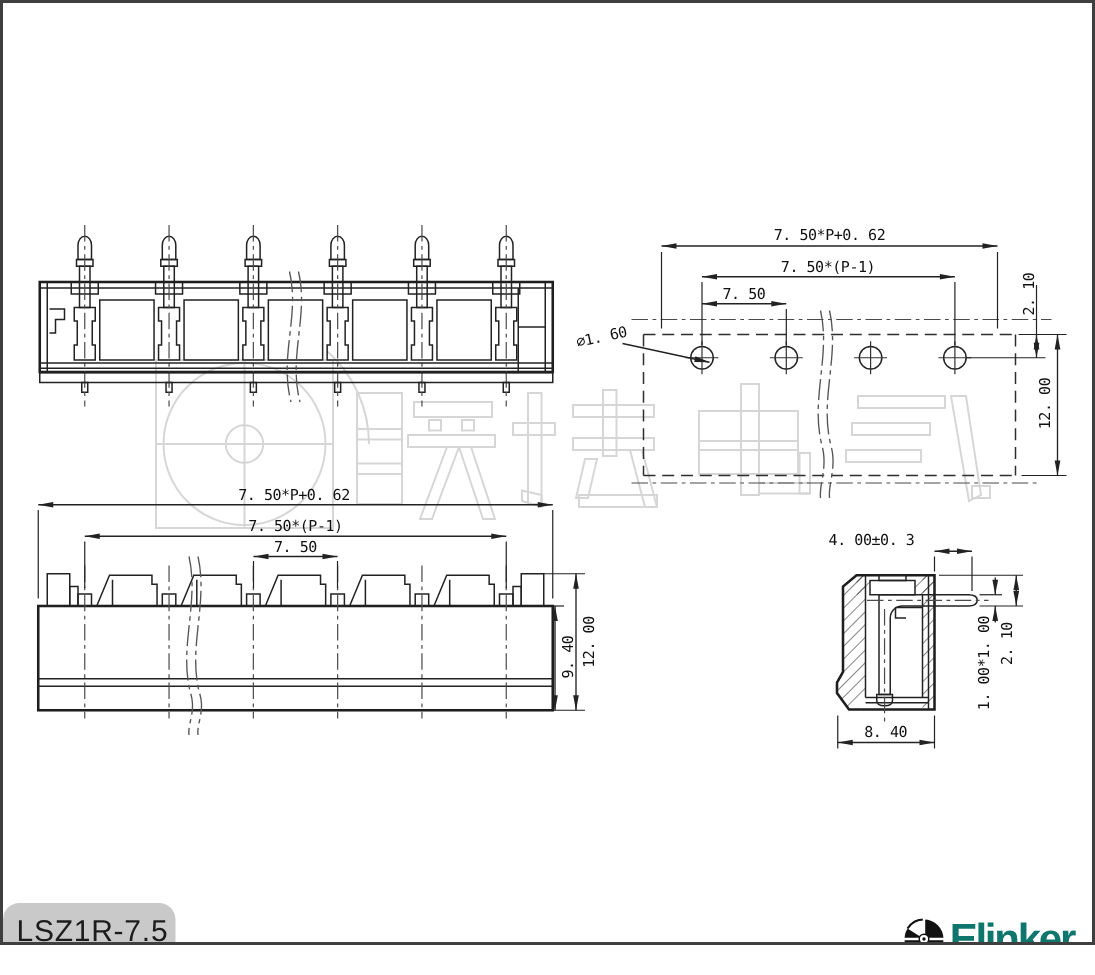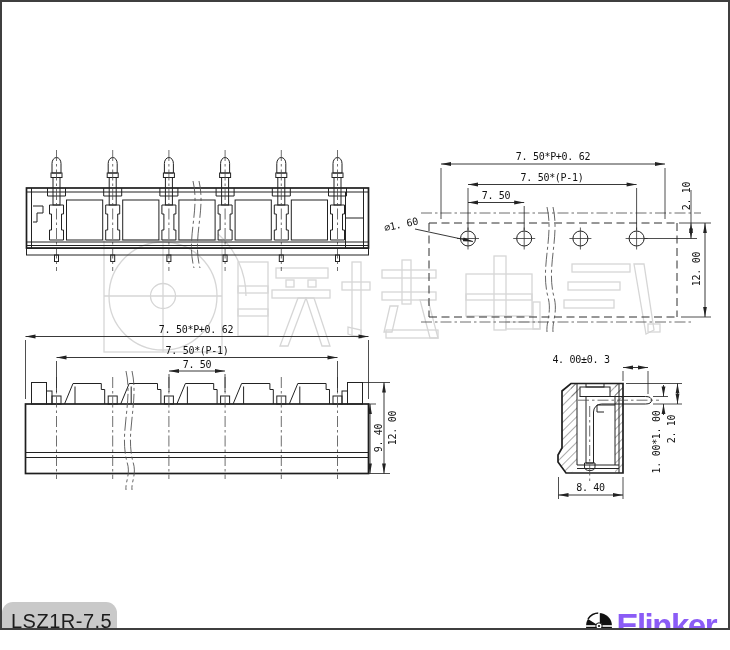--- a/index.html
+++ b/index.html
@@ -17,22 +17,22 @@
   .brk{stroke:#555;stroke-width:.9;stroke-dasharray:14 3 3 3;fill:none;}
   .dim{stroke:#222;stroke-width:.9;fill:none;}
   .wit{stroke:#222;stroke-width:.8;fill:none;}
   .wm {stroke:#d6d6d6;stroke-width:1.3;fill:none;}
   .dtxt{font:10px "DejaVu Sans Mono",monospace;fill:#111;letter-spacing:-.3px;}
   #modelBox{position:absolute;left:2px;top:602px;width:115px;height:39px;background:#c9c9c9;
             z-index:20;display:flex;align-items:center;border-radius:11px;}
   #modelBox span{font:20px "Liberation Sans",sans-serif;color:#1c1c1c;padding-left:9px;letter-spacing:.5px;}
   #bottomBar{position:absolute;left:2px;right:2px;top:641px;height:8px;background:#1c1c1c;z-index:20;}
   #brand{position:absolute;right:14px;top:610px;height:32px;display:flex;align-items:center;z-index:20;}
-  #brand .btxt{font-family:"Liberation Sans",sans-serif;font-weight:bold;font-size:33px;
-               letter-spacing:-1.5px;color:#8b5cf6;line-height:30px;}
+  #brand .btxt{font-family:"Liberation Sans",sans-serif;font-weight:bold;font-size:28px;
+               letter-spacing:-1.5px;color:#0f766e;line-height:30px;}
   #brand svg{position:static;margin-right:2px;}
 </style>
 </head>
 <body>
 
 <div id="stage">
   <div id="frame"></div>
 
   <svg id="wmLayer" width="730" height="650" viewBox="0 0 730 650" title="联捷电气">
     <g>

